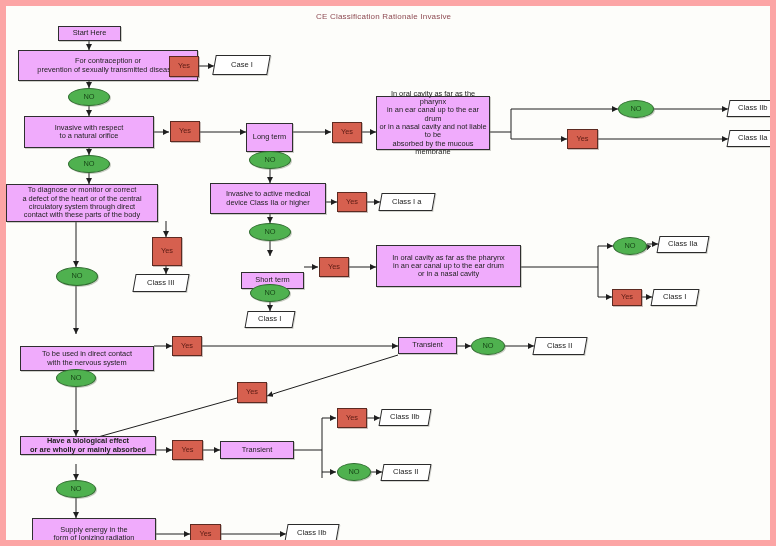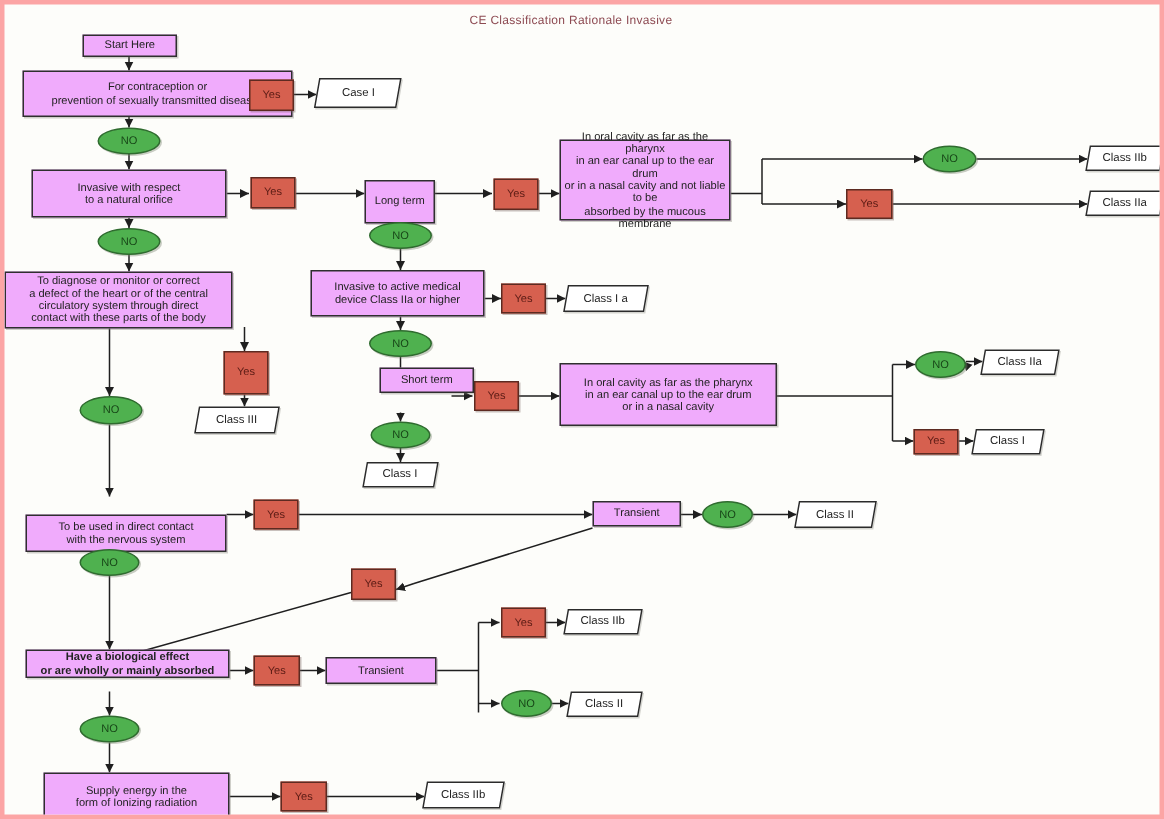--- a/index.html
+++ b/index.html
@@ -1,20 +1,20 @@
 <!DOCTYPE html>
 <html><head>
 <meta charset="utf-8">
 <style>
   html,body{margin:0;padding:0;background:#fff;}
   #page{
     position:relative;
     width:776px;height:546px;
     background:#fdfdfa;
-    border:3px solid #fca5a5;
+    border:6px solid #fca5a5;
     box-sizing:border-box;
     font-family:"Liberation Sans", sans-serif;
     overflow:hidden;
   }
   .node{
     position:absolute;
     box-sizing:border-box;
     display:flex;align-items:center;justify-content:center;
     text-align:center;
     color:#222;
@@ -221,21 +221,21 @@
   <div class="node yes" style="left:146px;top:231px;width:30px;height:29px;">Yes</div>
   <div class="node out" style="left:128px;top:268px;width:54px;height:18px;"><span>Class III</span></div>
   <div class="node no" style="left:50px;top:261px;width:42px;height:19px;">NO</div>
 
   <div class="node proc" style="left:204px;top:177px;width:116px;height:31px;">Invasive to active medical
 device Class IIa or higher</div>
   <div class="node yes" style="left:331px;top:186px;width:30px;height:20px;">Yes</div>
   <div class="node out" style="left:374px;top:187px;width:54px;height:18px;"><span>Class I a</span></div>
   <div class="node no" style="left:243px;top:217px;width:42px;height:18px;">NO</div>
 
-  <div class="node proc" style="left:235px;top:242px;width:63px;height:17px;margin-left:15px;">Short term</div>
+  <div class="node proc" style="left:235px;top:266px;width:63px;height:17px;">Short term</div>
   <div class="node yes" style="left:313px;top:251px;width:30px;height:20px;">Yes</div>
   <div class="node no" style="left:244px;top:278px;width:40px;height:18px;">NO</div>
   <div class="node out" style="left:240px;top:305px;width:48px;height:17px;"><span>Class I</span></div>
 
   <div class="node proc" style="left:370px;top:239px;width:145px;height:42px;">In oral cavity as far as the pharynx
 in an ear canal up to the ear drum
 or in a nasal cavity</div>
   <div class="node no" style="left:607px;top:231px;width:34px;height:18px;">NO</div>
   <div class="node yes" style="left:606px;top:283px;width:30px;height:17px;">Yes</div>
   <div class="node out" style="left:652px;top:230px;width:50px;height:17px;"><span>Class IIa</span></div>

